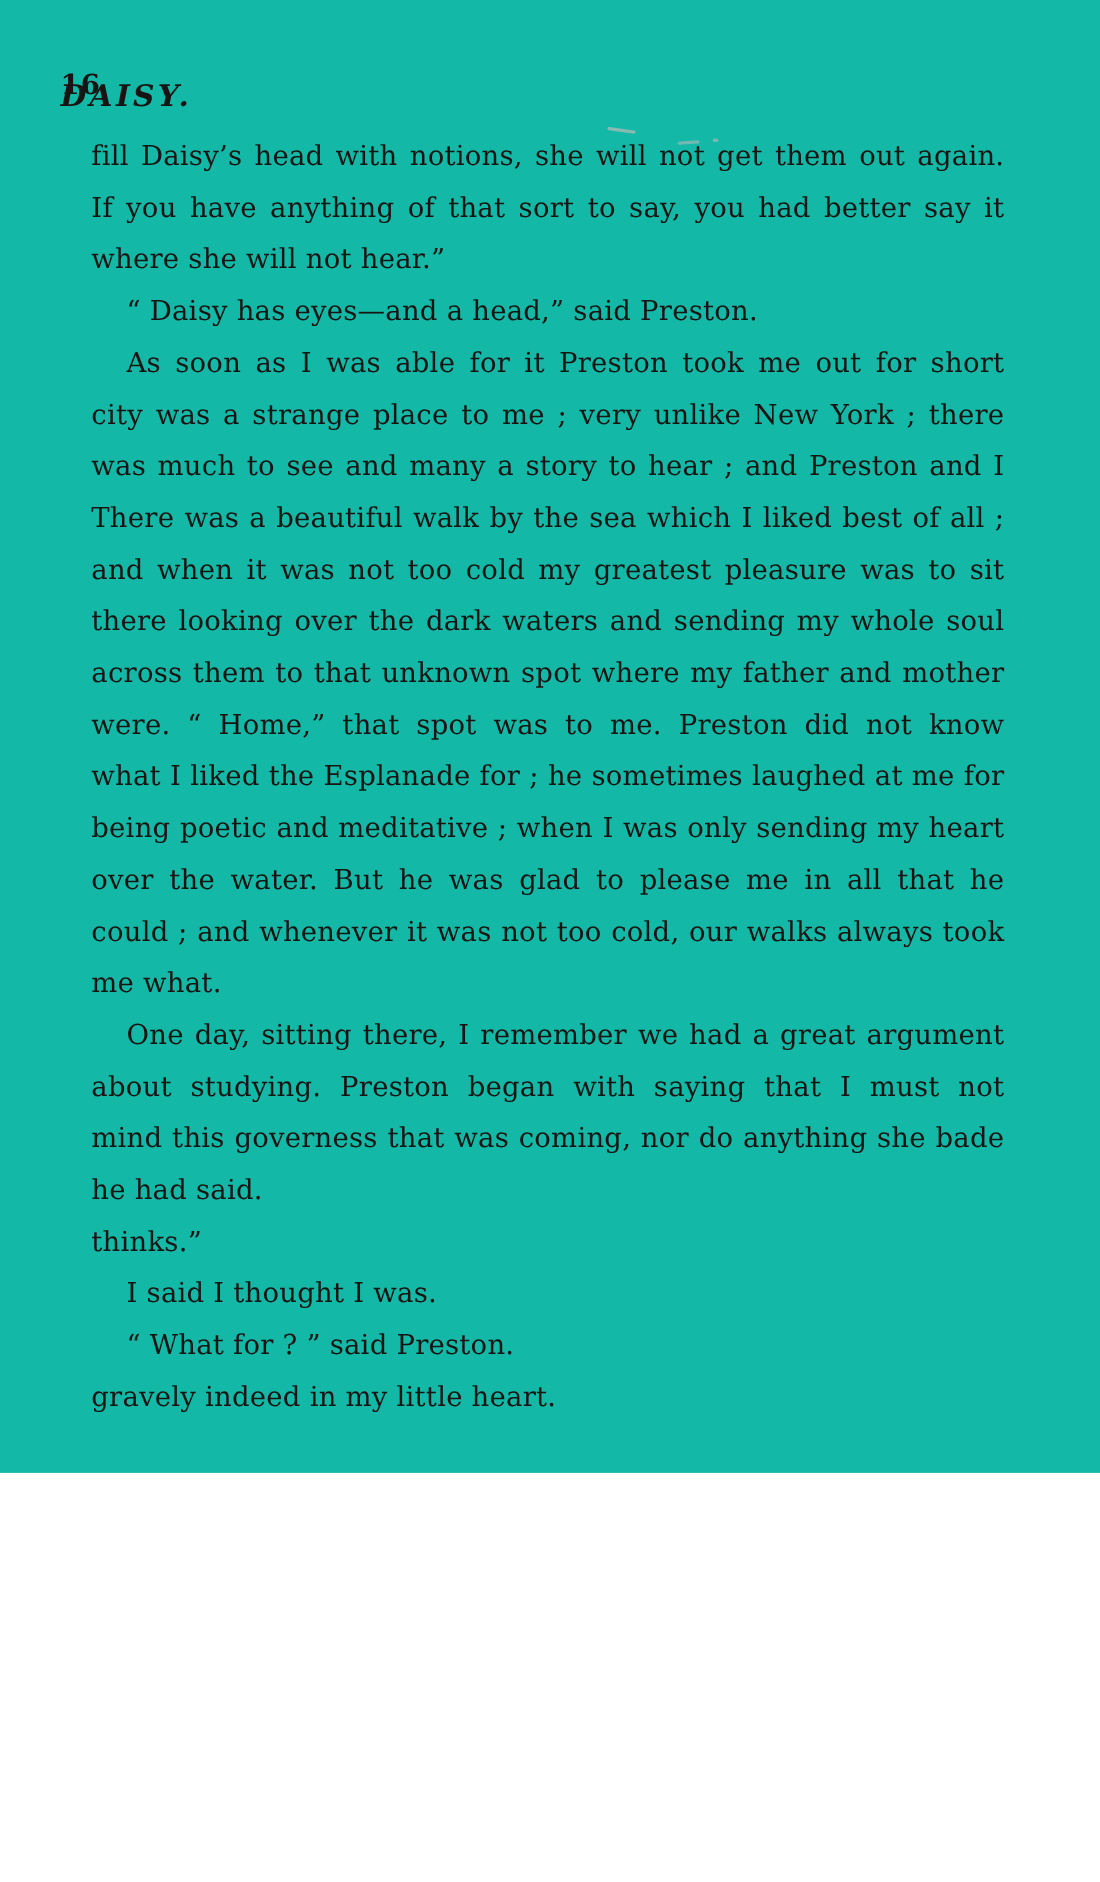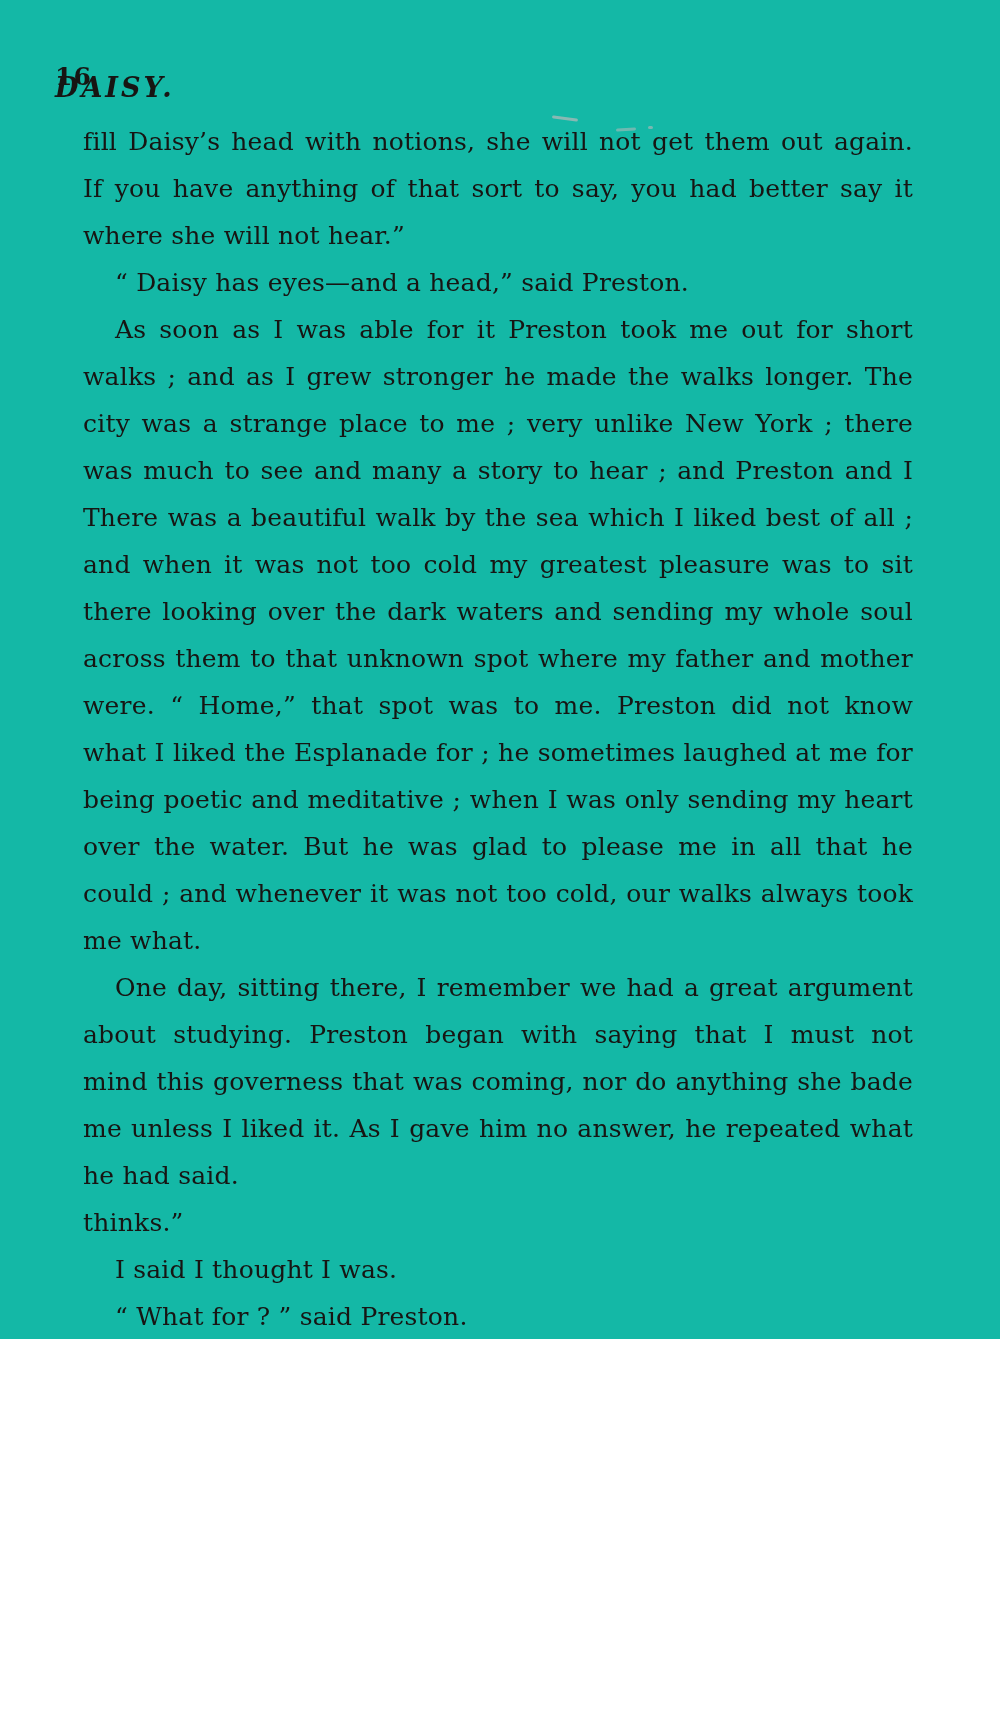--- a/index.html
+++ b/index.html
@@ -97,39 +97,37 @@
       <div class="paragraph">
         <div class="line">fill Daisy’s head with notions, she will not get them out again.</div>
         <div class="line">If you have anything of that sort to say, you had better say it</div>
         <div class="line last">where she will not hear.”</div>
       </div>
       <div class="paragraph">
         <div class="line indent last">“ Daisy has eyes—and a head,” said Preston.</div>
       </div>
       <div class="paragraph">
         <div class="line indent">As soon as I was able for it Preston took me out for short</div>
-        <div class="line">walks ; and as I grew stronger he made the walks longer.  The</div>
         <div class="line">city was a strange place to me ; very unlike New York ; there</div>
         <div class="line">was much to see and many a story to hear ; and Preston and I</div>
         <div class="line">There was a beautiful walk by the sea which I liked best of all ;</div>
         <div class="line">and when it was not too cold my greatest pleasure was to sit</div>
         <div class="line">there looking over the dark waters and sending my whole soul</div>
         <div class="line">across them to that unknown spot where my father and mother</div>
         <div class="line">were.  “ Home,” that spot was to me.  Preston did not know</div>
         <div class="line">what I liked the Esplanade for ;  he sometimes laughed at me for</div>
         <div class="line">being poetic and meditative ;  when I was only sending my heart</div>
         <div class="line">over the water.  But he was glad to please me in all that he</div>
         <div class="line">could ; and whenever it was not too cold, our walks always took</div>
         <div class="line last">me what.</div>
       </div>
       <div class="paragraph">
         <div class="line indent">One day, sitting there, I remember we had a great argument</div>
         <div class="line">about studying.  Preston began with saying that I must not</div>
         <div class="line">mind this governess that was coming, nor do anything she bade</div>
-        <div class="line">me unless I liked it.  As I gave him no answer, he repeated what</div>
         <div class="line last">he had said.</div>
       </div>
       <div class="paragraph">
         <div class="line last">thinks.”</div>
       </div>
       <div class="paragraph">
         <div class="line indent last">I said I thought I was.</div>
       </div>
       <div class="paragraph">
         <div class="line indent last">“ What for ? ” said Preston.</div>

